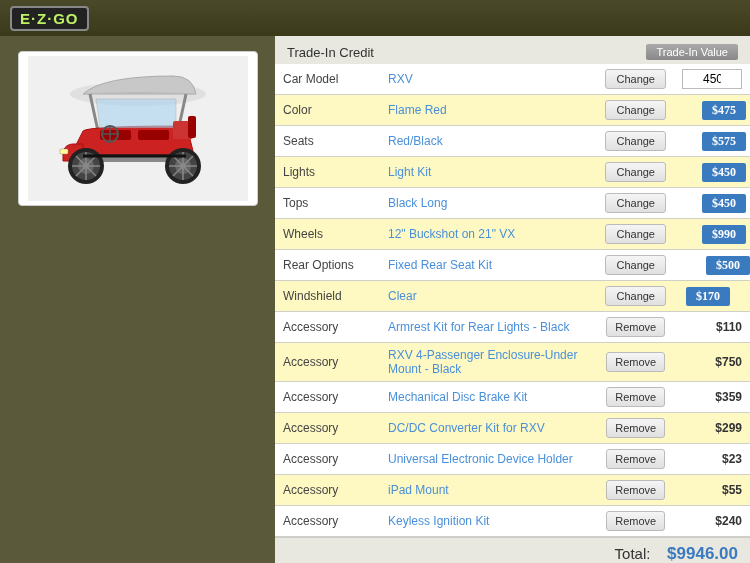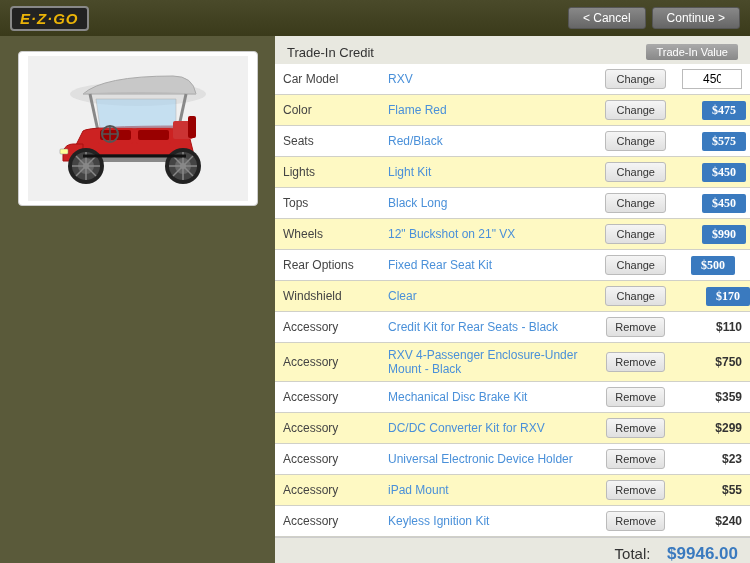--- a/index.html
+++ b/index.html
@@ -23,21 +23,21 @@
     #logo {
       background: #222;
       border: 2px solid #888;
       border-radius: 4px;
       padding: 2px 8px;
       color: #fff;
       font-weight: bold;
       font-size: 15px;
       letter-spacing: 1px;
     }
-    #logo span { color: #eab308; font-style: italic; }
+    #logo span { color: #bef264; }
     #header-buttons { display: flex; gap: 6px; }
     .header-btn {
       background: linear-gradient(to bottom, #888, #666);
       border: 1px solid #555;
       border-radius: 3px;
       color: #fff;
       padding: 3px 14px;
       font-size: 12px;
       cursor: pointer;
     }
@@ -169,24 +169,20 @@
     
     .cart-svg { width: 220px; height: 145px; }
   </style>
 </head>
 <body>
 
 <div id="header">
   <div id="logo">
     <span>E·Z·GO</span>
   </div>
-  <div id="header-buttons">
-    <button class="header-btn">&lt; Cancel</button>
-    <button class="header-btn">Continue &gt;</button>
-  </div>
 </div>
 
 <div id="main">
 
   <div id="left-panel">
     <div id="car-image">
 
       <svg class="cart-svg" viewBox="0 0 220 145">
 
         <rect width="220" height="145" fill="#f0f0f0"></rect>
@@ -286,31 +282,31 @@
           <tr class="row-bg-light">
             <td class="col-label">Wheels</td>
             <td class="col-value">12" Buckshot on 21" VX</td>
             <td class="col-btn"><button class="change-btn">Change</button></td>
             <td class="col-price" style="padding-right: 4px;"><span class="price-badge">$990</span></td>
           </tr>
           <tr class="row-bg-white">
             <td class="col-label">Rear Options</td>
             <td class="col-value">Fixed Rear Seat Kit</td>
             <td class="col-btn"><button class="change-btn">Change</button></td>
-            <td class="col-price" style="padding-right: 15px;"><span class="price-badge">$500</span></td>
+            <td class="col-price" style="padding-right: 0;"><span class="price-badge">$500</span></td>
           </tr>
           <tr class="row-bg-light">
             <td class="col-label">Windshield</td>
             <td class="col-value">Clear</td>
             <td class="col-btn"><button class="change-btn">Change</button></td>
-            <td class="col-price" style="padding-right: 0;"><span class="price-badge">$170</span></td>
-          </tr>
-          <tr class="row-bg-white">
-            <td class="col-label">Accessory</td>
-            <td class="col-value">Credit Kit for Rear Seats - Black</td>
+            <td class="col-price" style="padding-right: 20px;"><span class="price-badge">$170</span></td>
+          </tr>
+          <tr class="row-bg-white">
+            <td class="col-label">Accessory</td>
+            <td class="col-value">Armrest Kit for Rear Lights - Black</td>
             <td class="col-btn"><button class="remove-btn">Remove</button></td>
             <td class="col-price">$110</td>
           </tr>
           <tr class="row-bg-light">
             <td class="col-label">Accessory</td>
             <td class="col-value">RXV 4-Passenger Enclosure-Under Mount - Black</td>
             <td class="col-btn"><button class="remove-btn">Remove</button></td>
             <td class="col-price">$750</td>
           </tr>
           <tr class="row-bg-white">

